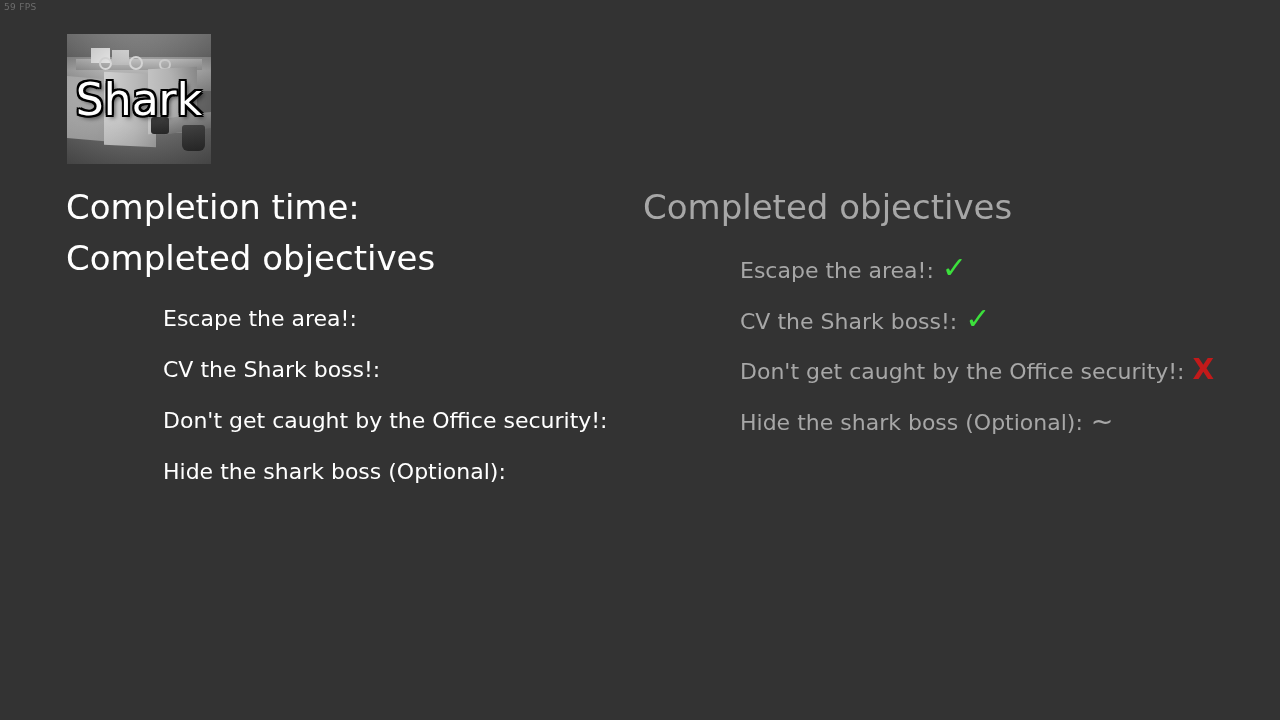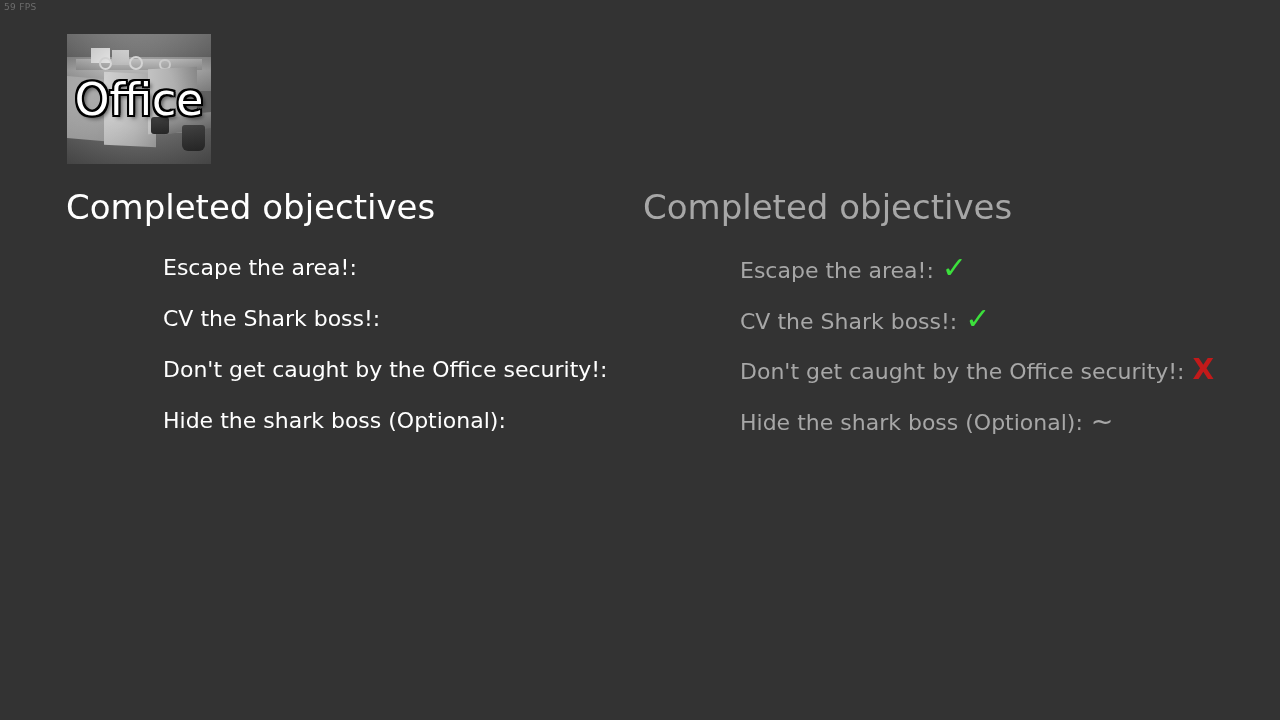--- a/index.html
+++ b/index.html
@@ -201,24 +201,25 @@
       <div class="ring3"></div>
       <div class="floor"></div>
       <div class="cube-a"></div>
       <div class="cube-b"></div>
       <div class="cube-c"></div>
       <div class="desk-right"></div>
       <div class="chair2"></div>
       <div class="chair"></div>
       <div class="vign"></div>
     </div>
-    <div id="level-name">Office</div>
+    <div id="level-name">Shark</div>
   </div>
 
   <div id="results-left" class="results-panel">
+    <div class="panel-heading">Completion time:</div>
     <div class="panel-heading">Completed objectives</div>
 
     <ul class="objective-list">
       <li class="objective-row">
         <span class="objective-label">Escape the area!:</span>
         <span class="objective-status status-empty"></span>
       </li>
       <li class="objective-row">
         <span class="objective-label">CV the Shark boss!:</span>
         <span class="objective-status status-empty"></span>

